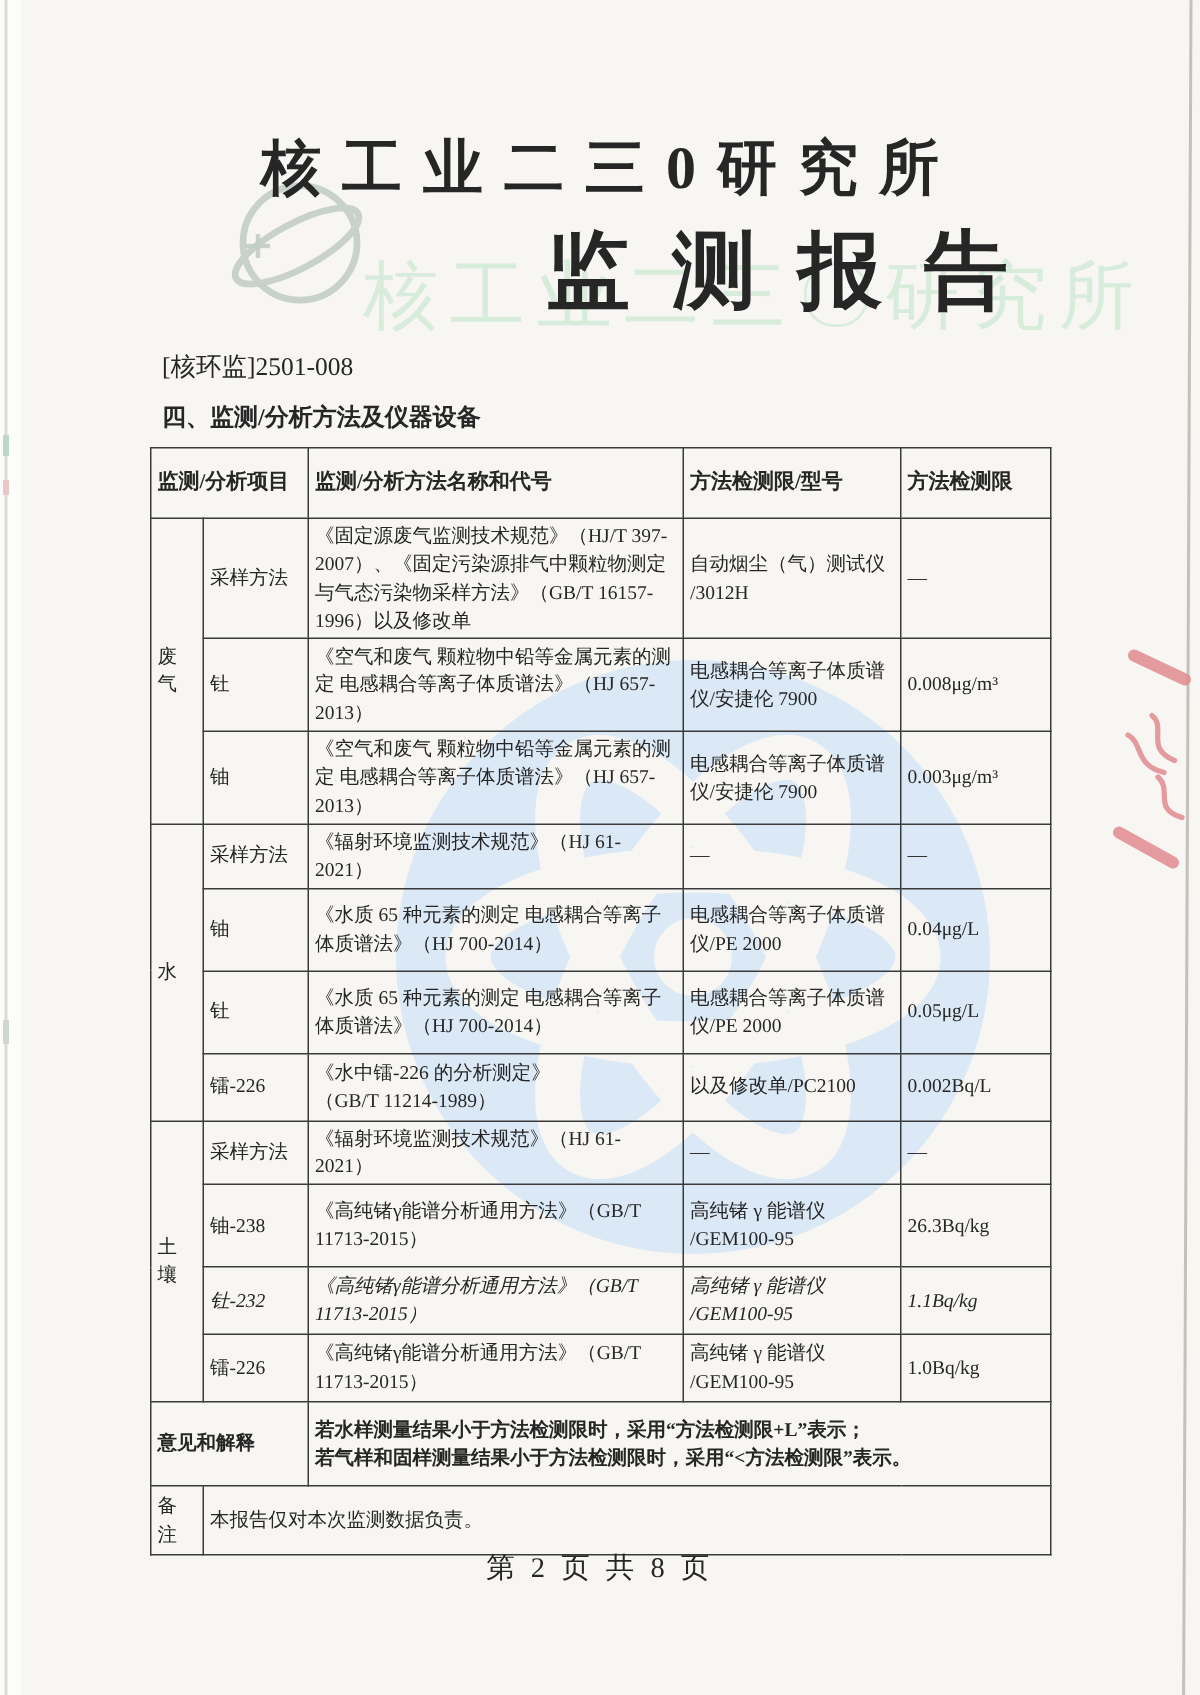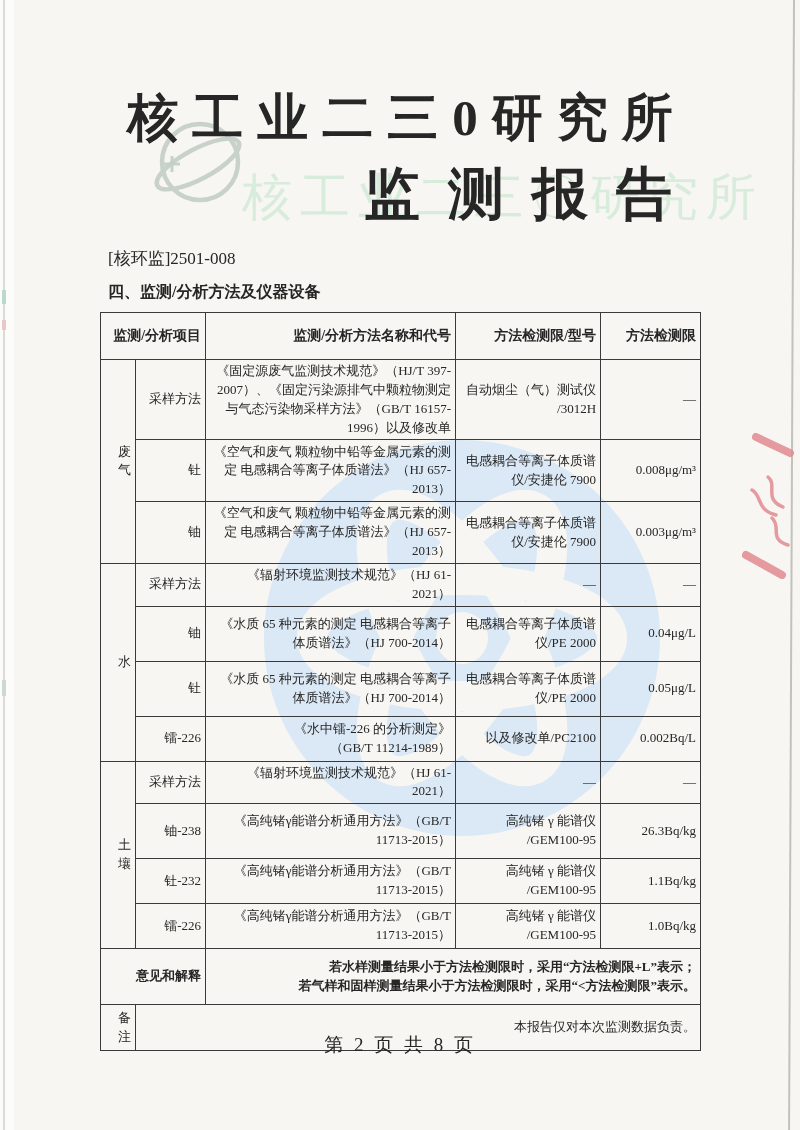--- a/index.html
+++ b/index.html
@@ -12,27 +12,27 @@
   .edge-strip{position:absolute;left:0;top:0;width:14px;height:100%;background:#fcfcfa;z-index:0;}
   .edge-left-line{position:absolute;left:3px;top:0;width:2px;height:100%;background:#dcdcd4;z-index:0;}
   .edge-right-line{position:absolute;left:793px;top:0;width:2px;height:100%;background:#c2c2ba;transform:rotate(.25deg);transform-origin:top;z-index:0;}
   .fleck{position:absolute;z-index:0;}
   
   .wm{position:absolute;z-index:0;pointer-events:none;}
   .wm-org-text{left:242px;top:164px;font-size:50px;font-weight:normal;letter-spacing:8px;color:#d8ecdc;font-family:"Liberation Sans","DejaVu Sans",sans-serif;white-space:nowrap;}
   .wm-cnnc{left:168px;top:856px;font-size:152px;font-weight:bold;letter-spacing:14px;color:#d8e8f5;font-family:"Liberation Sans","DejaVu Sans",sans-serif;line-height:1;}
   
   .content{position:relative;z-index:1;padding:84px 100px 0 100px;width:600px;}
-  .org-title{margin:0;font-size:51px;font-weight:bold;letter-spacing:14px;text-indent:14px;text-align:center;white-space:nowrap;}
+  .org-title{margin:0;font-size:40px;font-weight:bold;letter-spacing:14px;text-indent:14px;text-align:center;white-space:nowrap;}
   .report-title{margin:4px 0 0 0;font-size:56px;font-weight:bold;letter-spacing:28px;text-indent:28px;text-align:right;white-space:nowrap;}
   .doc-number{margin-top:14px;padding-left:8px;font-size:17px;}
   .section-title{margin-top:12px;padding-left:8px;font-size:16px;font-weight:bold;}
   table.methods{margin-top:9px;width:600px;table-layout:fixed;border-collapse:collapse;}
   table.methods th,table.methods td{
-    border:1.4px solid #3a3a3a;text-align:right;vertical-align:middle;
+    border:1.4px solid #3a3a3a;text-align:left;vertical-align:middle;
     font-size:13px;line-height:1.45;padding:2px 4px;word-break:break-word;
   }
   table.methods th{font-weight:bold;font-size:14px;height:42px;}
   td.cat{white-space:pre-line;line-height:1.9;font-size:14px;}
   td.item{font-size:13.5px;}
   td.method,td.inst{white-space:pre-line;}
   td.note-text{text-align:left;padding-left:10px;white-space:pre-line;}
   .footer{position:absolute;left:0;top:1032px;width:100%;text-align:center;font-size:19px;letter-spacing:3px;z-index:1;}
 </style>
 </head>
@@ -158,21 +158,21 @@
             <td class="inst">—</td>
             <td class="limit">—</td>
           </tr>
           <tr style="height: 55px;">
             <td class="item">铀-238</td>
             <td class="method">《高纯锗γ能谱分析通用方法》（GB/T 11713-2015）</td>
             <td class="inst">高纯锗 γ 能谱仪
 /GEM100-95</td>
             <td class="limit">26.3Bq/kg</td>
           </tr>
-          <tr style="height: 45px;">
+          <tr style="height: 45px; font-style: italic;">
             <td class="item">钍-232</td>
             <td class="method">《高纯锗γ能谱分析通用方法》（GB/T 11713-2015）</td>
             <td class="inst">高纯锗 γ 能谱仪
 /GEM100-95</td>
             <td class="limit">1.1Bq/kg</td>
           </tr>
           <tr style="height: 45px;">
             <td class="item">镭-226</td>
             <td class="method">《高纯锗γ能谱分析通用方法》（GB/T 11713-2015）</td>
             <td class="inst">高纯锗 γ 能谱仪

